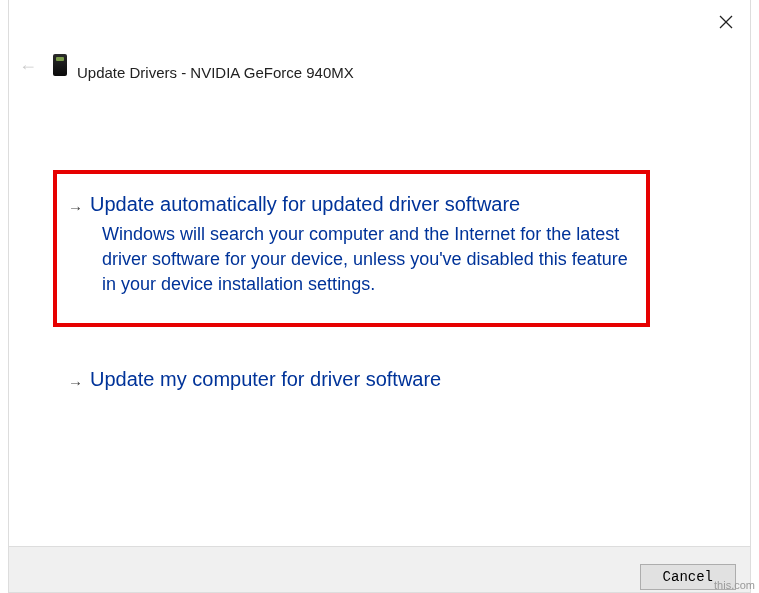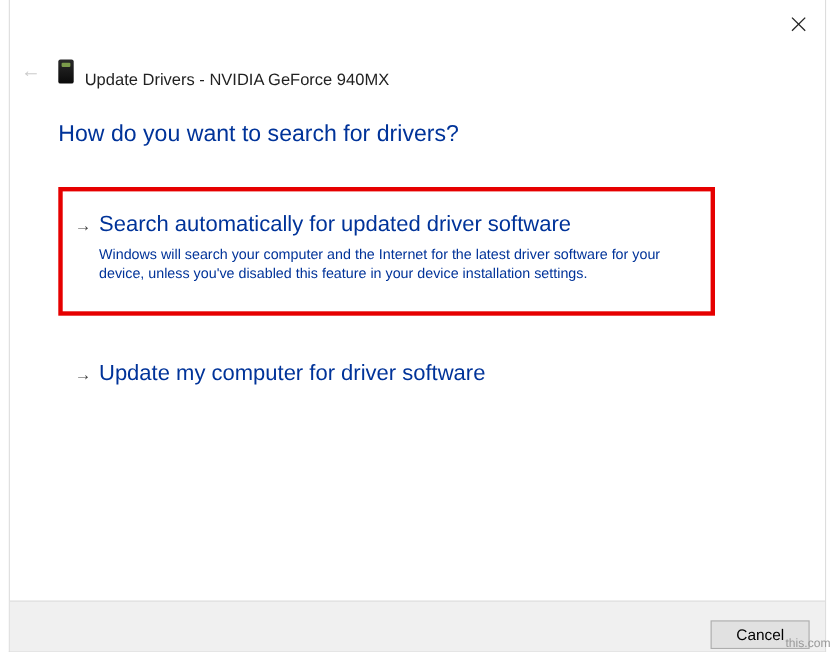--- a/index.html
+++ b/index.html
@@ -102,44 +102,44 @@
     }
     .option.highlighted .option-arrow { left: 11px; top: 23px; }
     .option-title {
       font-size: 20px;
       color: #003399;
       margin-left: 18px;
       margin-bottom: 6px;
       font-weight: 400;
     }
     .option-desc {
-      font-size: 13px;
+      font-size: 18px;
       color: #003399;
-      margin-left: 18px;
+      margin-left: 30px;
       line-height: 1.4;
     }
     .footer {
       position: absolute;
       bottom: 0;
       left: 0;
       right: 0;
       height: 46px;
       background: #f0f0f0;
       border-top: 1px solid #ddd;
       display: flex;
       justify-content: flex-end;
       align-items: center;
       padding-right: 14px;
     }
     .cancel-btn {
       background: #e1e1e1;
       border: 1px solid #adadad;
       padding: 4px 22px;
       font-size: 14px;
-      font-family: Liberation Sans, sans-serif;
+      font-family: Liberation Mono, monospace;
       cursor: pointer;
       margin-top: 14px;
     }
     .watermark {
       position: absolute;
       bottom: 2px;
       right: 4px;
       font-size: 11px;
       color: #999;
       z-index: 10;
@@ -157,27 +157,26 @@
     </svg>
   </div>
 
   <div class="back-arrow">←</div>
 
   <div class="header">
     <div class="device-icon"></div>
     <div class="header-text">Update Drivers - NVIDIA GeForce 940MX</div>
   </div>
 
-  <div class="heading">How do you want to search for drivers?</div>
 
   <div class="options">
 
     <div class="option highlighted">
       <span class="option-arrow">→</span>
-      <div class="option-title">Search automatically for updated driver software</div>
+      <div class="option-title">Update automatically for updated driver software</div>
       <div class="option-desc">Windows will search your computer and the Internet for the latest driver software for your device, unless you've disabled this feature in your device installation settings.</div>
     </div>
 
     <div class="option">
       <span class="option-arrow">→</span>
       <div class="option-title">Update my computer for driver software</div>
     </div>
 
   </div>
 

